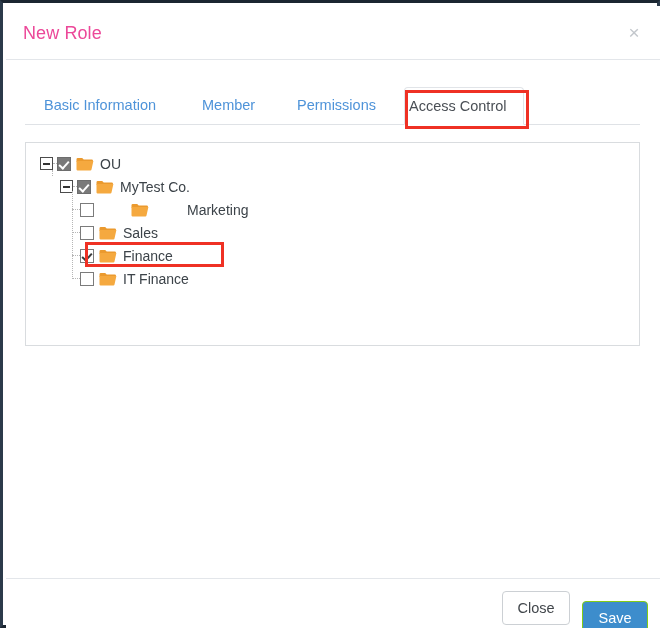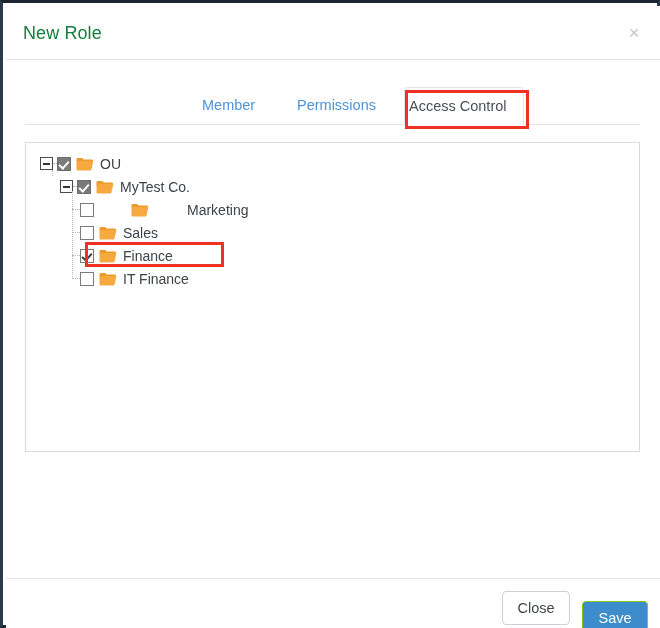--- a/index.html
+++ b/index.html
@@ -45,21 +45,21 @@
     width: 654px;
     height: 54px;
     border-bottom: 1px solid #e3e6ea;
     box-sizing: border-box;
   }
   #dialog-title {
     position: absolute;
     left: 17px;
     top: 17px;
     font-size: 18px;
-    color: #15803d;
+    color: #ec4899;
     font-weight: 400;
     letter-spacing: 0.1px;
   }
   #close-btn {
     position: absolute;
     right: 14px;
     top: 16px;
     width: 24px;
     height: 24px;
     font-size: 19px;
@@ -121,21 +121,21 @@
     z-index: 5;
     pointer-events: none;
   }
 
   
   #tree-panel {
     position: absolute;
     left: 19px;
     top: 136px;
     width: 615px;
-    height: 310px;
+    height: 204px;
     border: 1px solid #d9dcdf;
     background: #ffffff;
     box-sizing: border-box;
     overflow: hidden;
     text-align: right;
   }
 
   .tree-row {
     position: absolute;
     height: 23px;
@@ -278,20 +278,21 @@
 <div id="frame">
   <div id="dialog">
 
     <div id="header">
       <div id="dialog-title">New Role</div>
       <div id="close-btn">×</div>
     </div>
 
     <div id="tabs">
       <div id="tab-underline"></div>
+      <div class="tab" id="tab-basic">Basic Information</div>
       <div class="tab" id="tab-member">Member</div>
       <div class="tab" id="tab-permissions">Permissions</div>
       <div class="tab active" id="tab-access">Access Control</div>
     </div>
     <div id="anno-tab"></div>
 
     <div id="tree-panel">
       <div id="tree-root">
           <div class="tree-row" style="left: 14px; top: 9px;">
             <div class="expander"></div>

